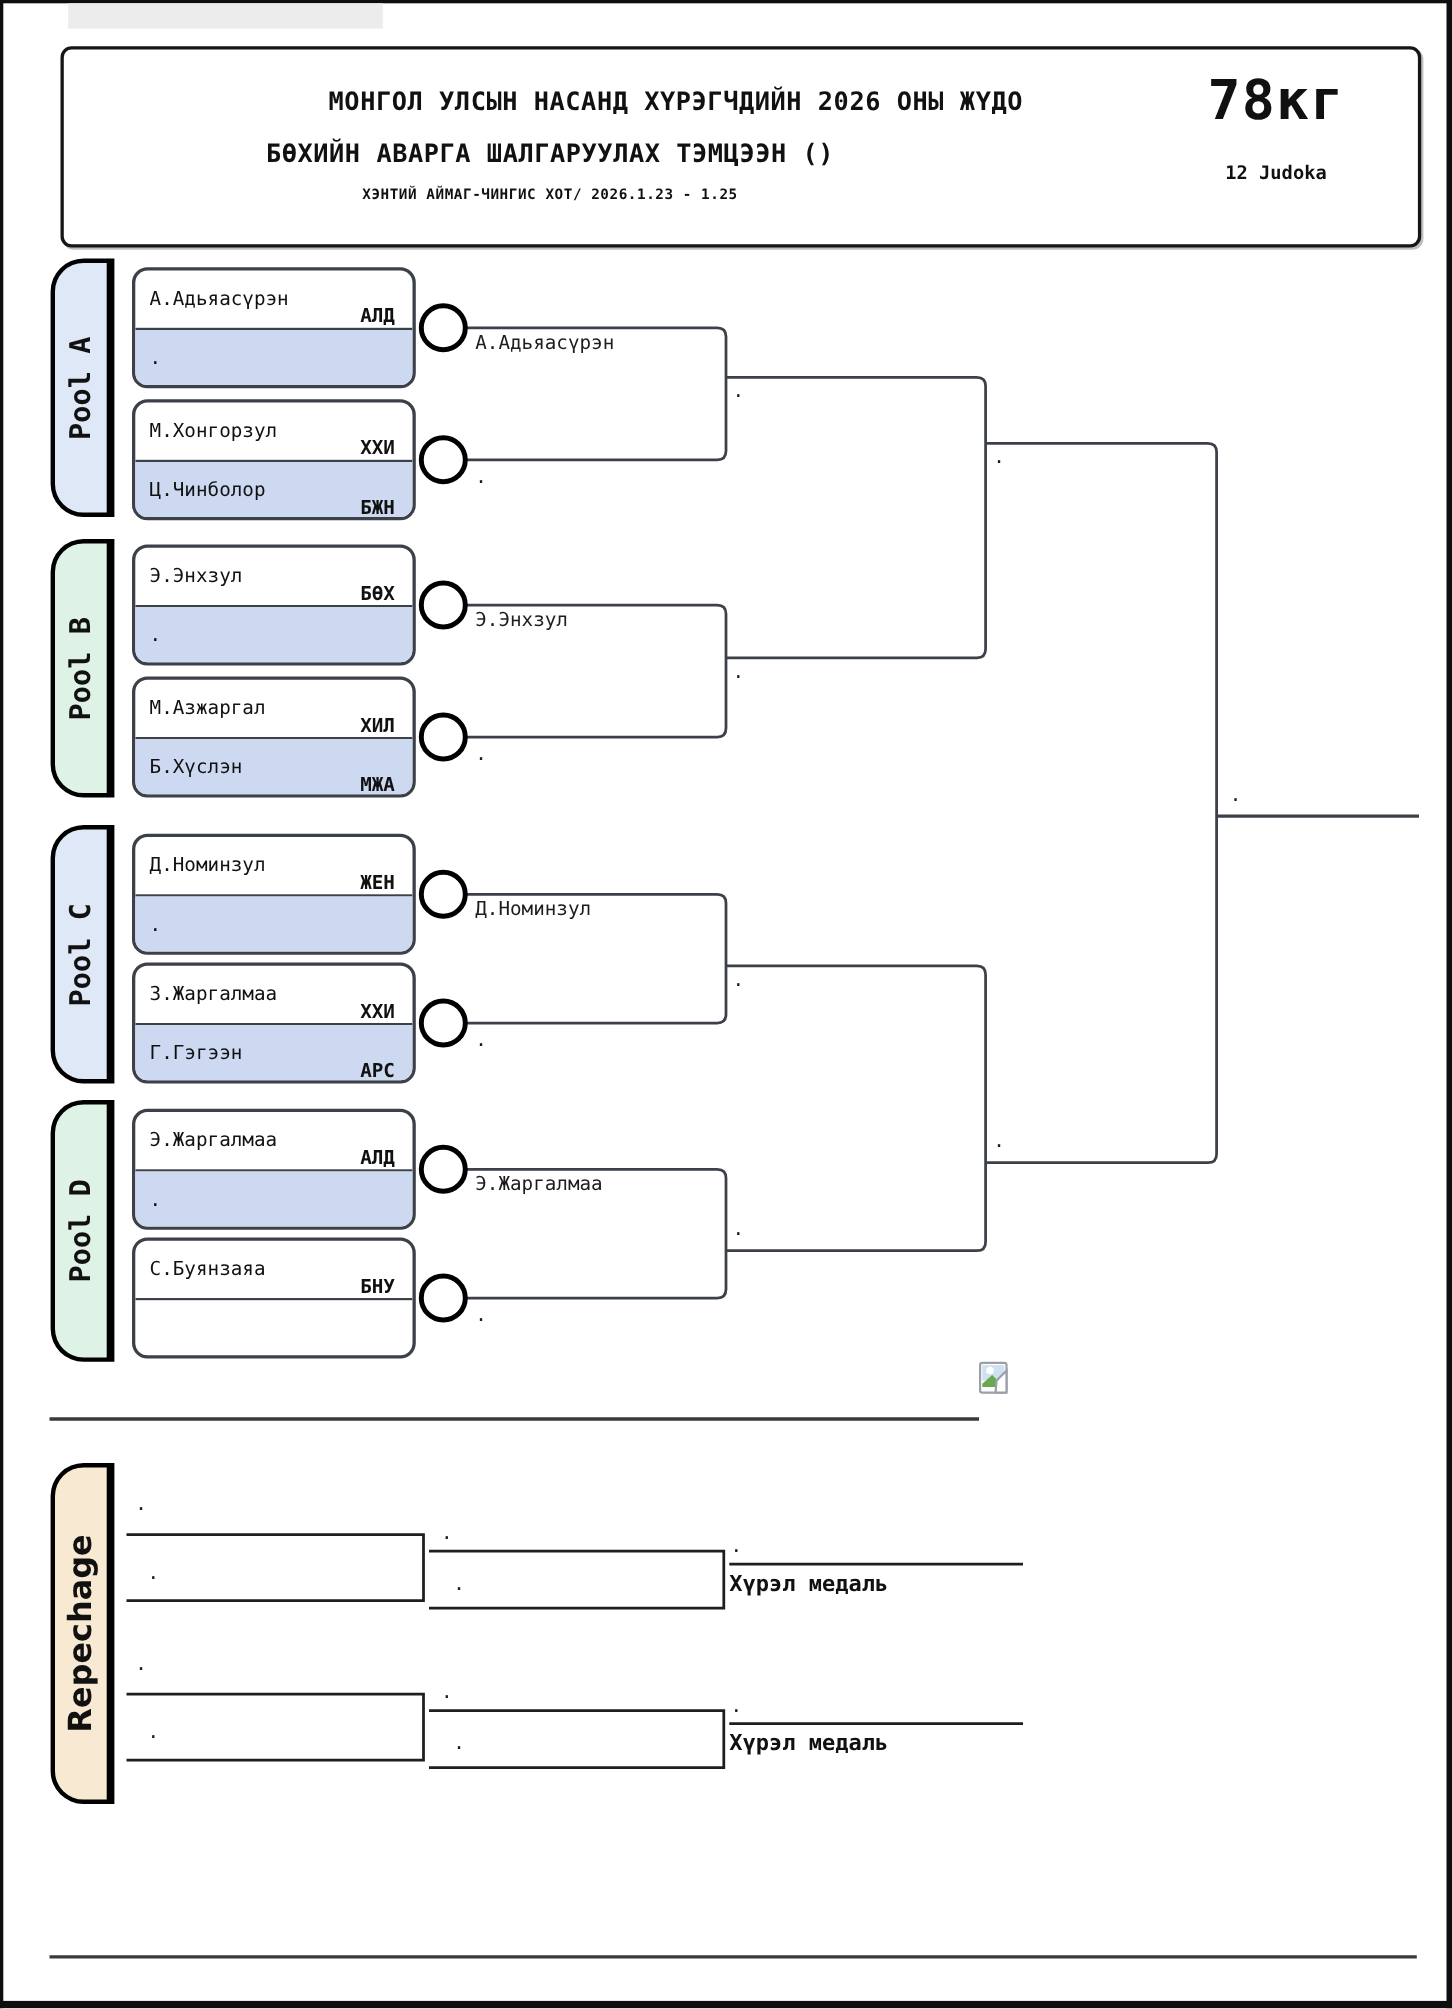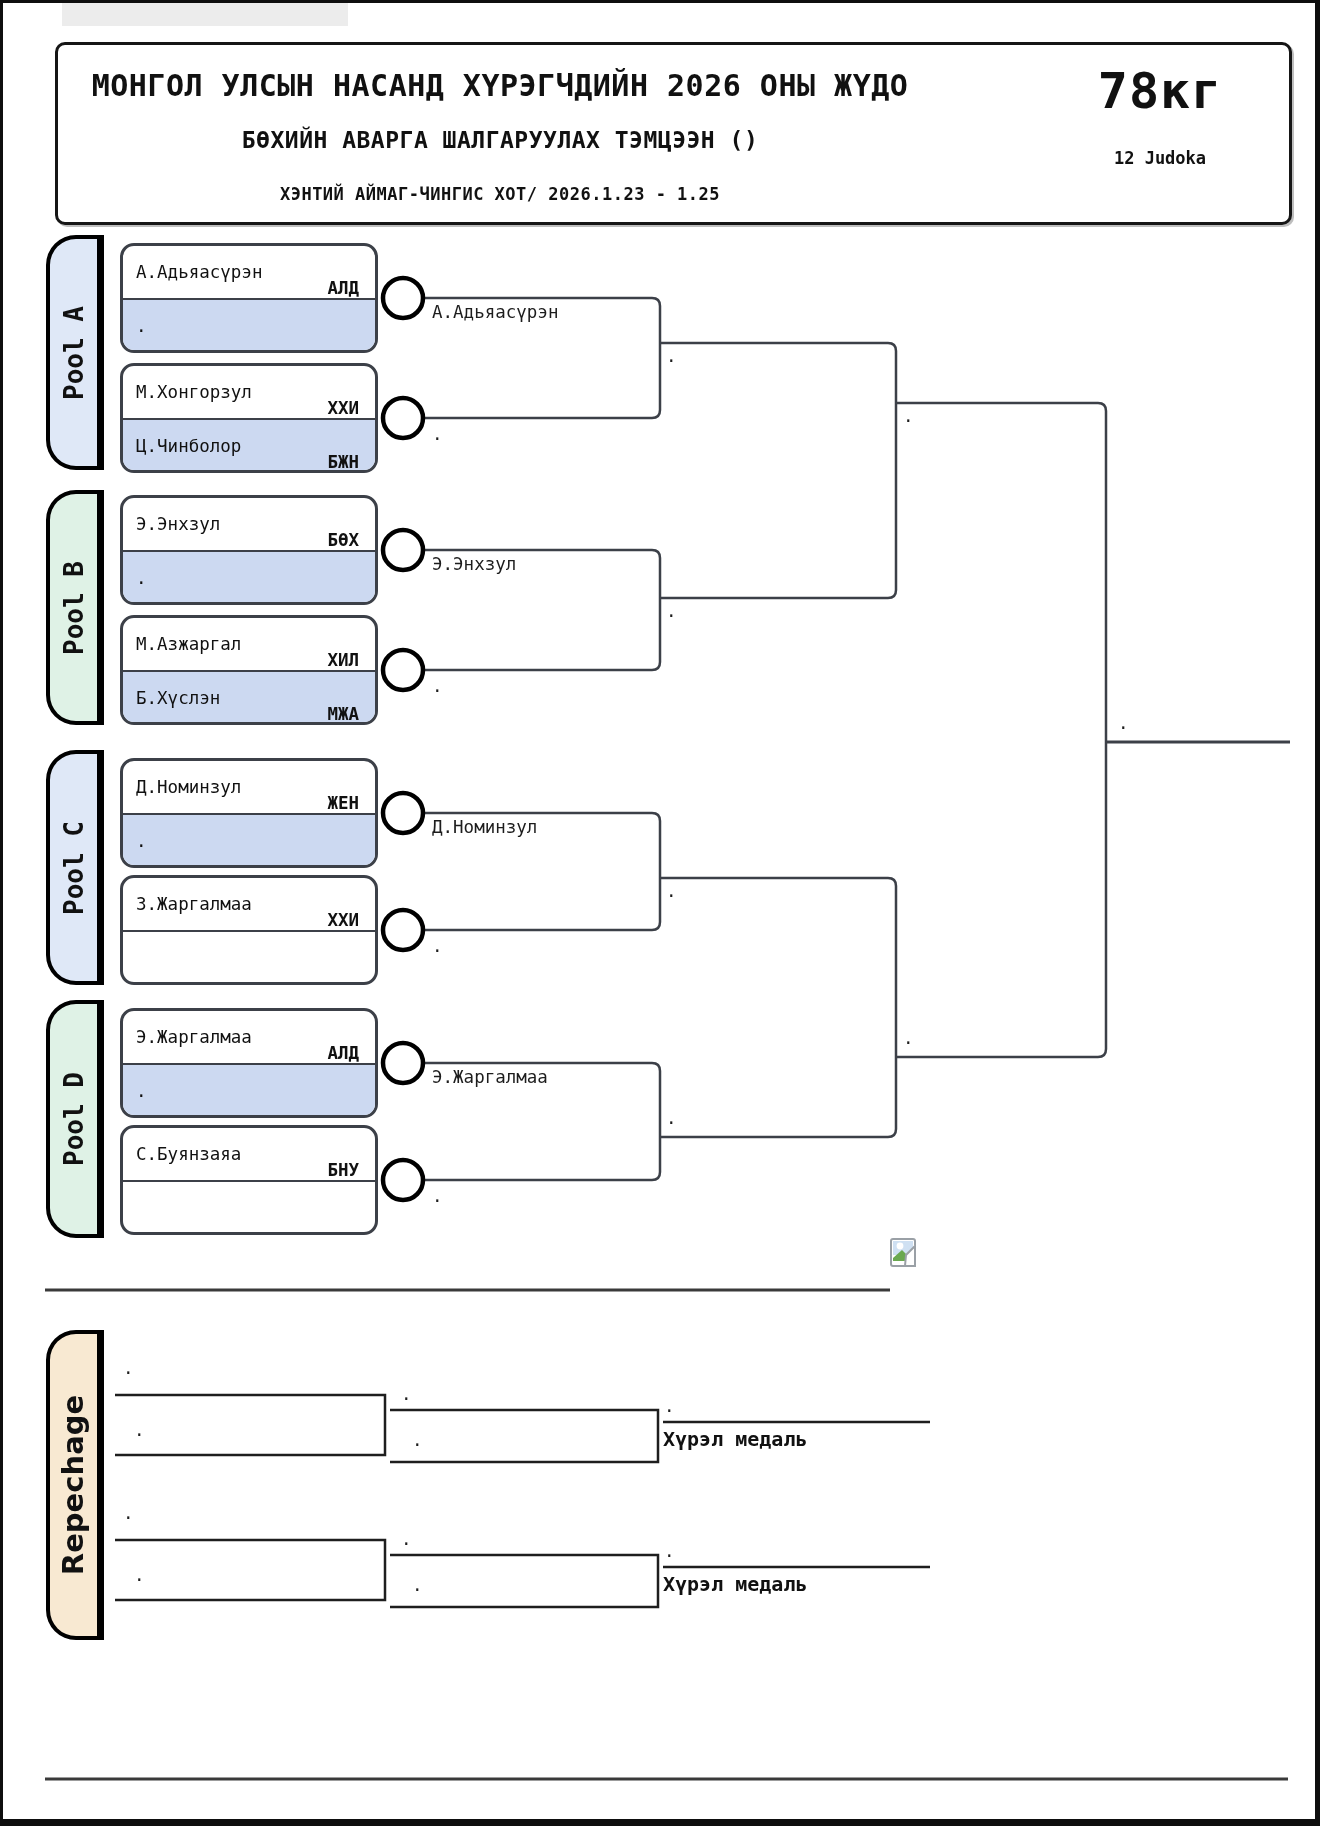--- a/index.html
+++ b/index.html
@@ -7,23 +7,23 @@
         font-family:"DejaVu Sans Mono","Liberation Mono",monospace;color:#111;}
   .abs{position:absolute;}
   
   .edge{position:absolute;background:#0e0e0e;}
   .gray-strip{position:absolute;background:#ececec;}
   
   .header-box{position:absolute;left:55px;top:42px;width:1231px;height:177px;
       background:#fff;border:3px solid #161616;border-radius:10px;
       box-shadow:2px 2px 0 rgba(70,70,70,.35);}
   .title-line{position:absolute;left:70px;width:860px;text-align:center;font-weight:bold;letter-spacing:.5px;}
-  .t1{top:68px;font-size:30px;}
+  .t1{top:80px;font-size:23px;text-align:right;}
   .t2{top:127px;font-size:23px;}
-  .t3{top:184px;font-size:17px;}
+  .t3{top:170px;font-size:13px;}
   .weight{position:absolute;left:1040px;top:62px;width:240px;text-align:center;
       font-weight:bold;font-size:50px;letter-spacing:1px;}
   .judoka{position:absolute;left:1040px;top:148px;width:240px;text-align:center;
       font-weight:bold;font-size:17px;}
   
   .side-label{position:absolute;left:46px;width:58px;box-sizing:border-box;
       border:4px solid #000;border-right-width:7px;border-radius:30px 0 0 30px;
       display:flex;align-items:center;justify-content:center;}
   .side-label span{transform:rotate(-90deg);white-space:nowrap;font-weight:bold;font-size:26px;}
   .rep-label span{font-family:"DejaVu Sans","Liberation Sans",sans-serif;font-size:29px;}
@@ -162,20 +162,24 @@
     <div class="prow alt-row">
         <span class="name">.</span>
         <span class="club"></span>
       </div>
   </div>
   <div class="pool-box" style="top:875px;">
     <div class="prow first">
         <span class="name">З.Жаргалмаа</span>
         <span class="club">ХХИ</span>
       </div>
+    <div class="prow alt-row">
+        <span class="name">Г.Гэгээн</span>
+        <span class="club">АРС</span>
+      </div>
   </div>
 
   <div class="pool-box" style="top:1008px;">
     <div class="prow first">
         <span class="name">Э.Жаргалмаа</span>
         <span class="club">АЛД</span>
       </div>
     <div class="prow alt-row">
         <span class="name">.</span>
         <span class="club"></span>

